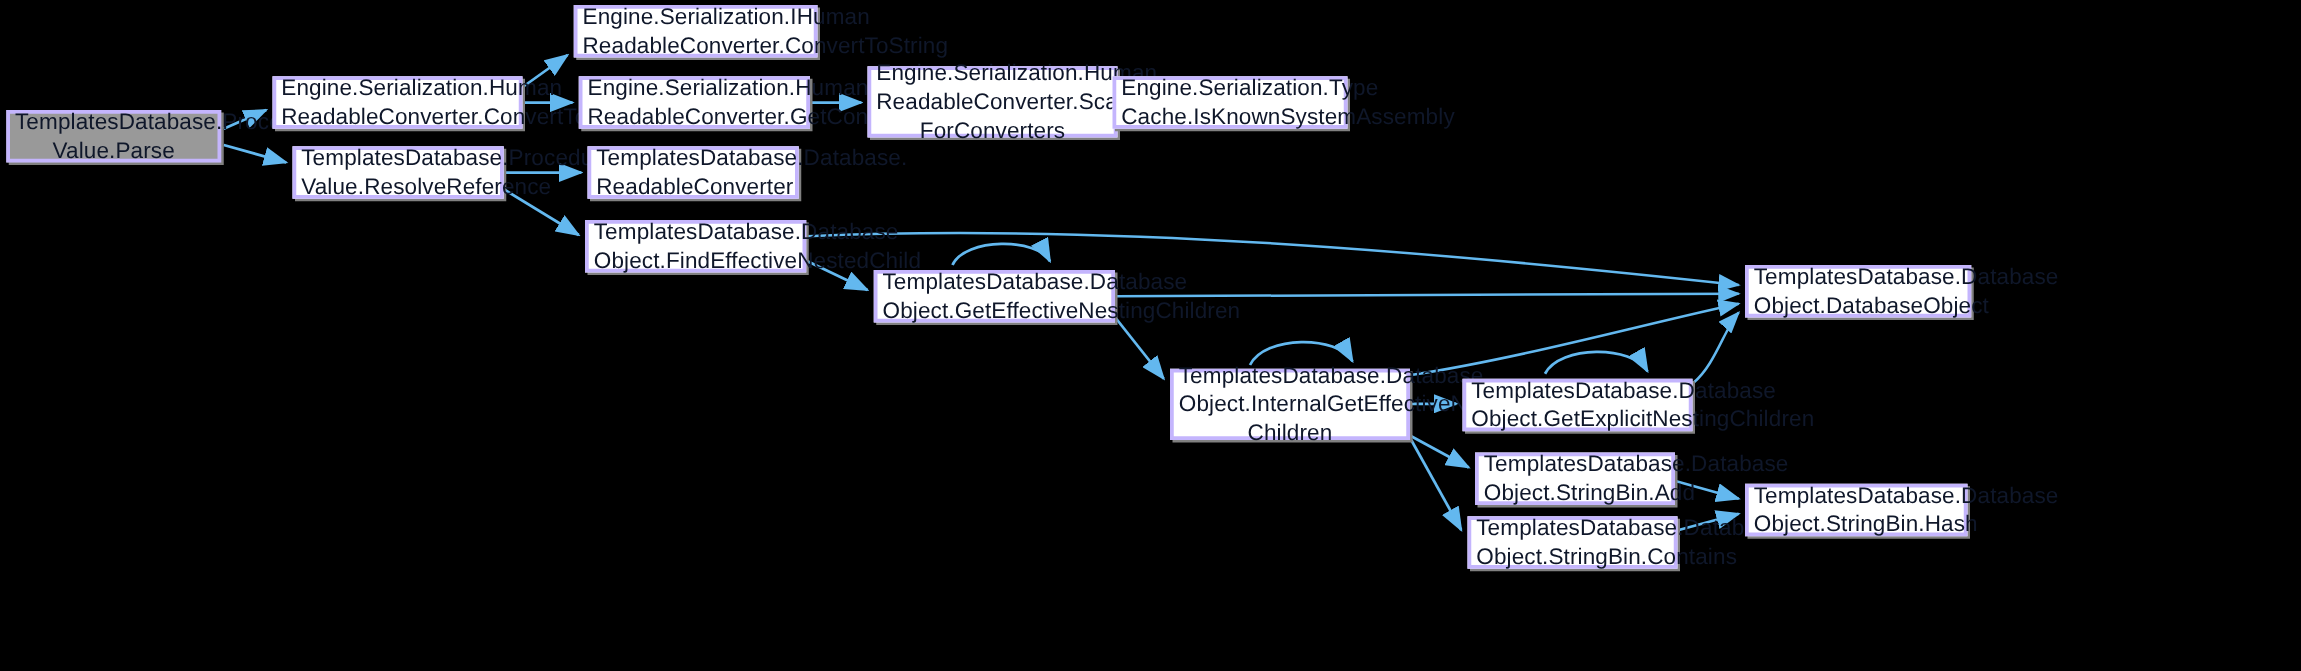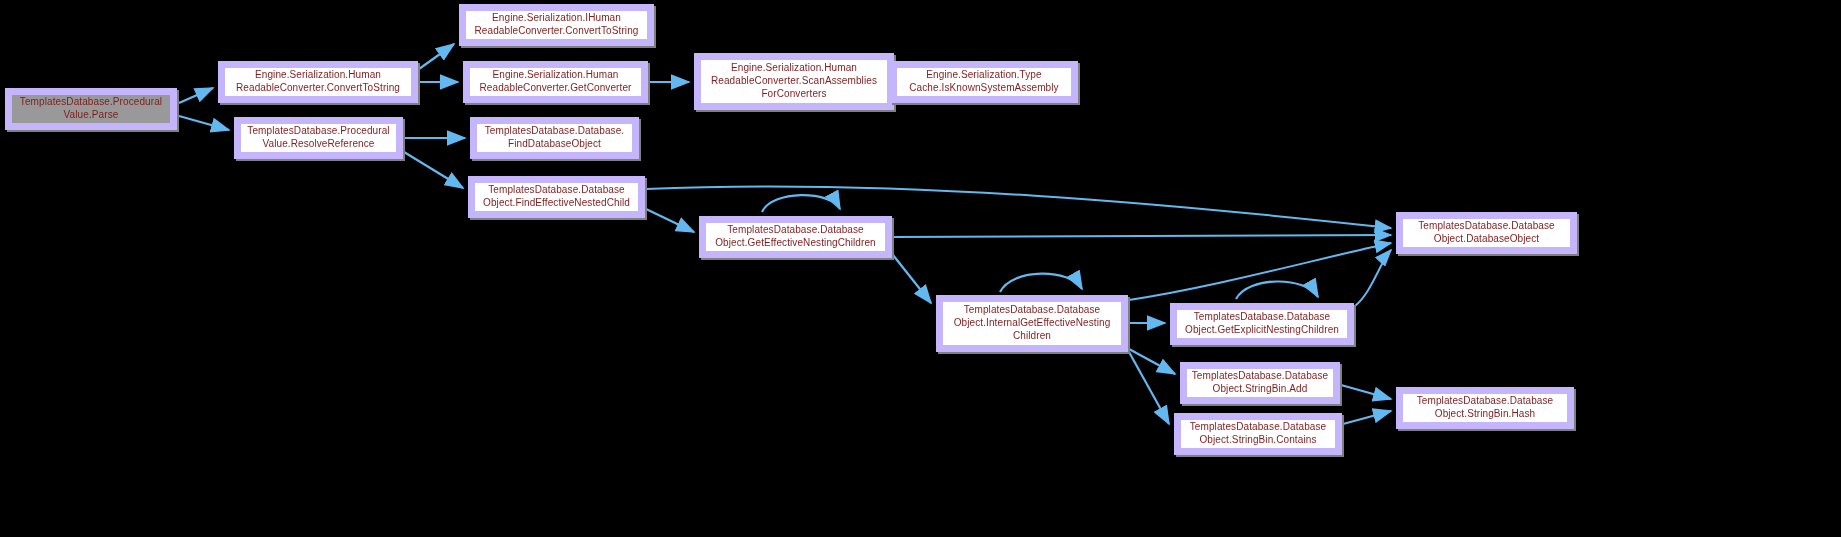--- a/index.html
+++ b/index.html
@@ -19,28 +19,28 @@
     position: absolute;
     left: 0;
     top: 0;
     width: 1841px;
     height: 537px;
   }
   .node {
     position: absolute;
     box-sizing: border-box;
     background: #ffffff;
-    border: 7px solid #c4b5fd;
+    border: 3px solid #c4b5fd;
     box-shadow: 2px 2px 0 0 #808080;
     display: flex;
     align-items: center;
     justify-content: center;
     text-align: center;
-    color: #7f1d1d;
-    font-size: 10px;
+    color: #0f172a;
+    font-size: 18px;
     line-height: 1.28;
     letter-spacing: 0.1px;
     padding: 1px 4px;
     font-family: "Liberation Sans", sans-serif;
   }
   .node.highlight {
     background: #999999;
   }
   .node-label {
     display: block;
@@ -110,21 +110,21 @@
       <div class="node" style="left: 890px; top: 61px; width: 188px; height: 42px;">
         <span class="node-label">Engine.Serialization.Type
 Cache.IsKnownSystemAssembly</span>
       </div>
       <div class="node" style="left: 234px; top: 117px; width: 169px; height: 42px;">
         <span class="node-label">TemplatesDatabase.Procedural
 Value.ResolveReference</span>
       </div>
       <div class="node" style="left: 470px; top: 117px; width: 169px; height: 42px;">
         <span class="node-label">TemplatesDatabase.Database.
-FindDatabaseObject</span>
+ReadableConverter</span>
       </div>
       <div class="node" style="left: 468px; top: 176px; width: 177px; height: 42px;">
         <span class="node-label">TemplatesDatabase.Database
 Object.FindEffectiveNestedChild</span>
       </div>
       <div class="node" style="left: 699px; top: 216px; width: 193px; height: 42px;">
         <span class="node-label">TemplatesDatabase.Database
 Object.GetEffectiveNestingChildren</span>
       </div>
       <div class="node" style="left: 1396px; top: 212px; width: 181px; height: 42px;">

